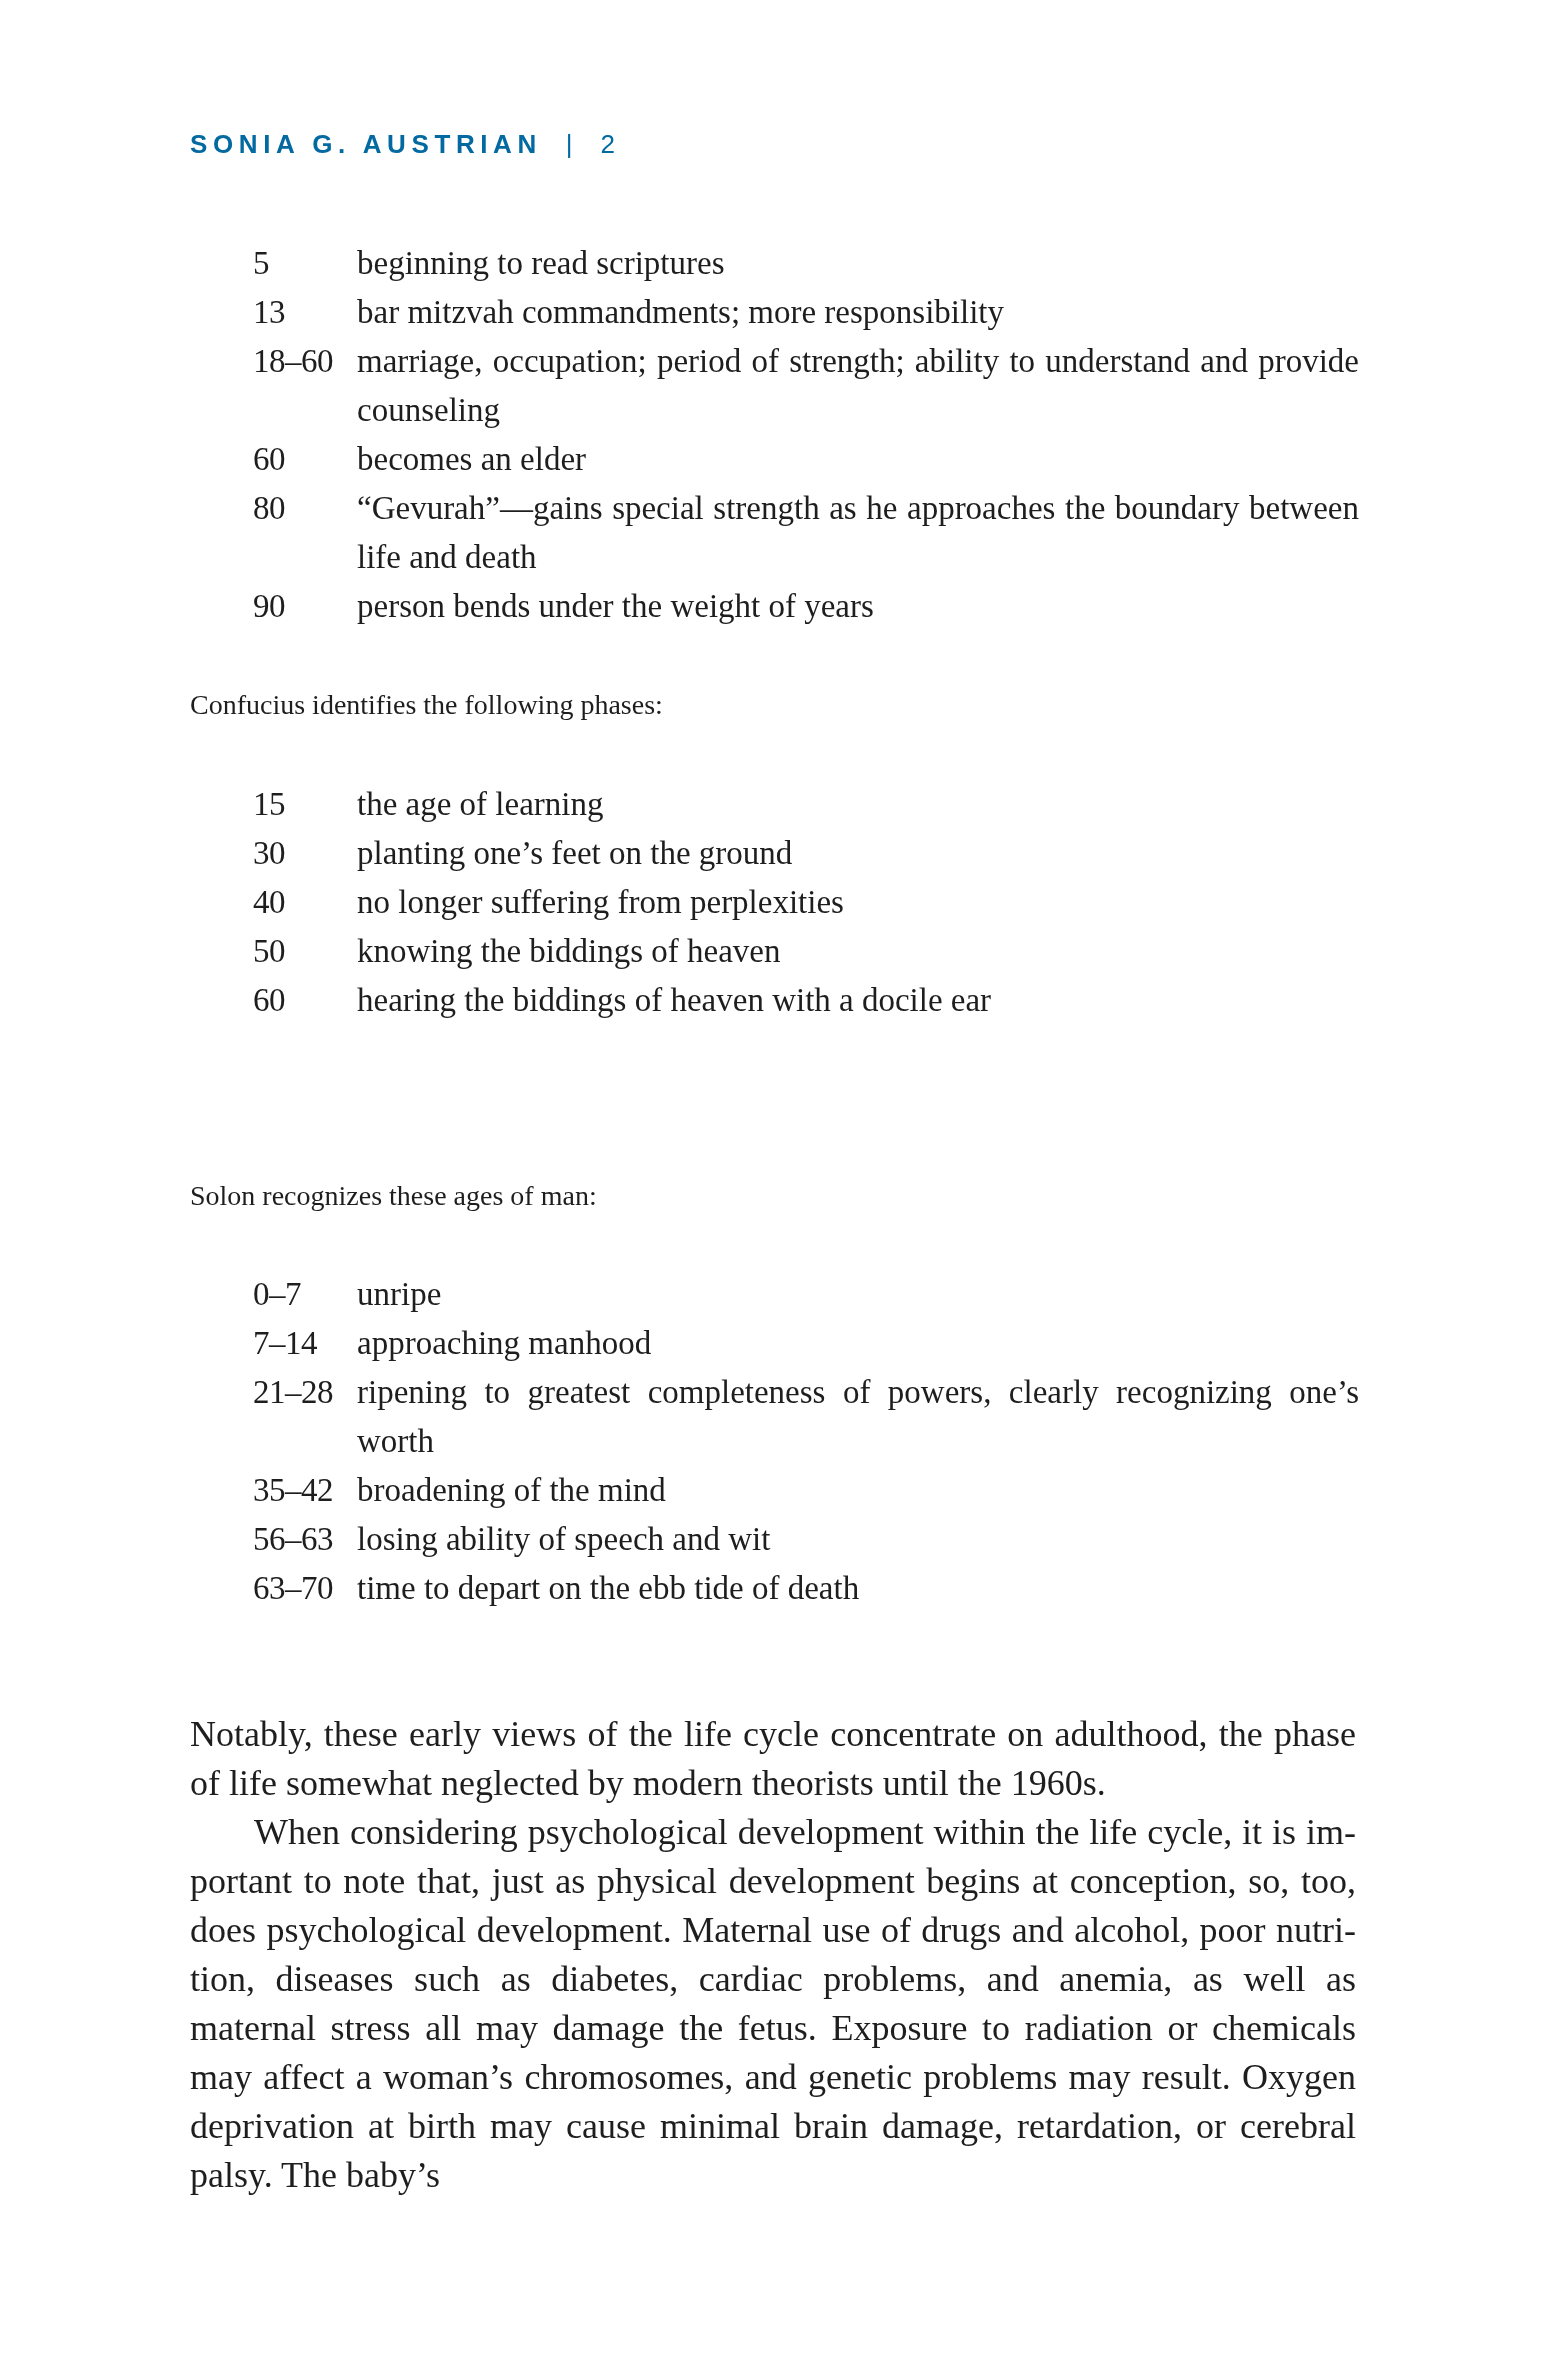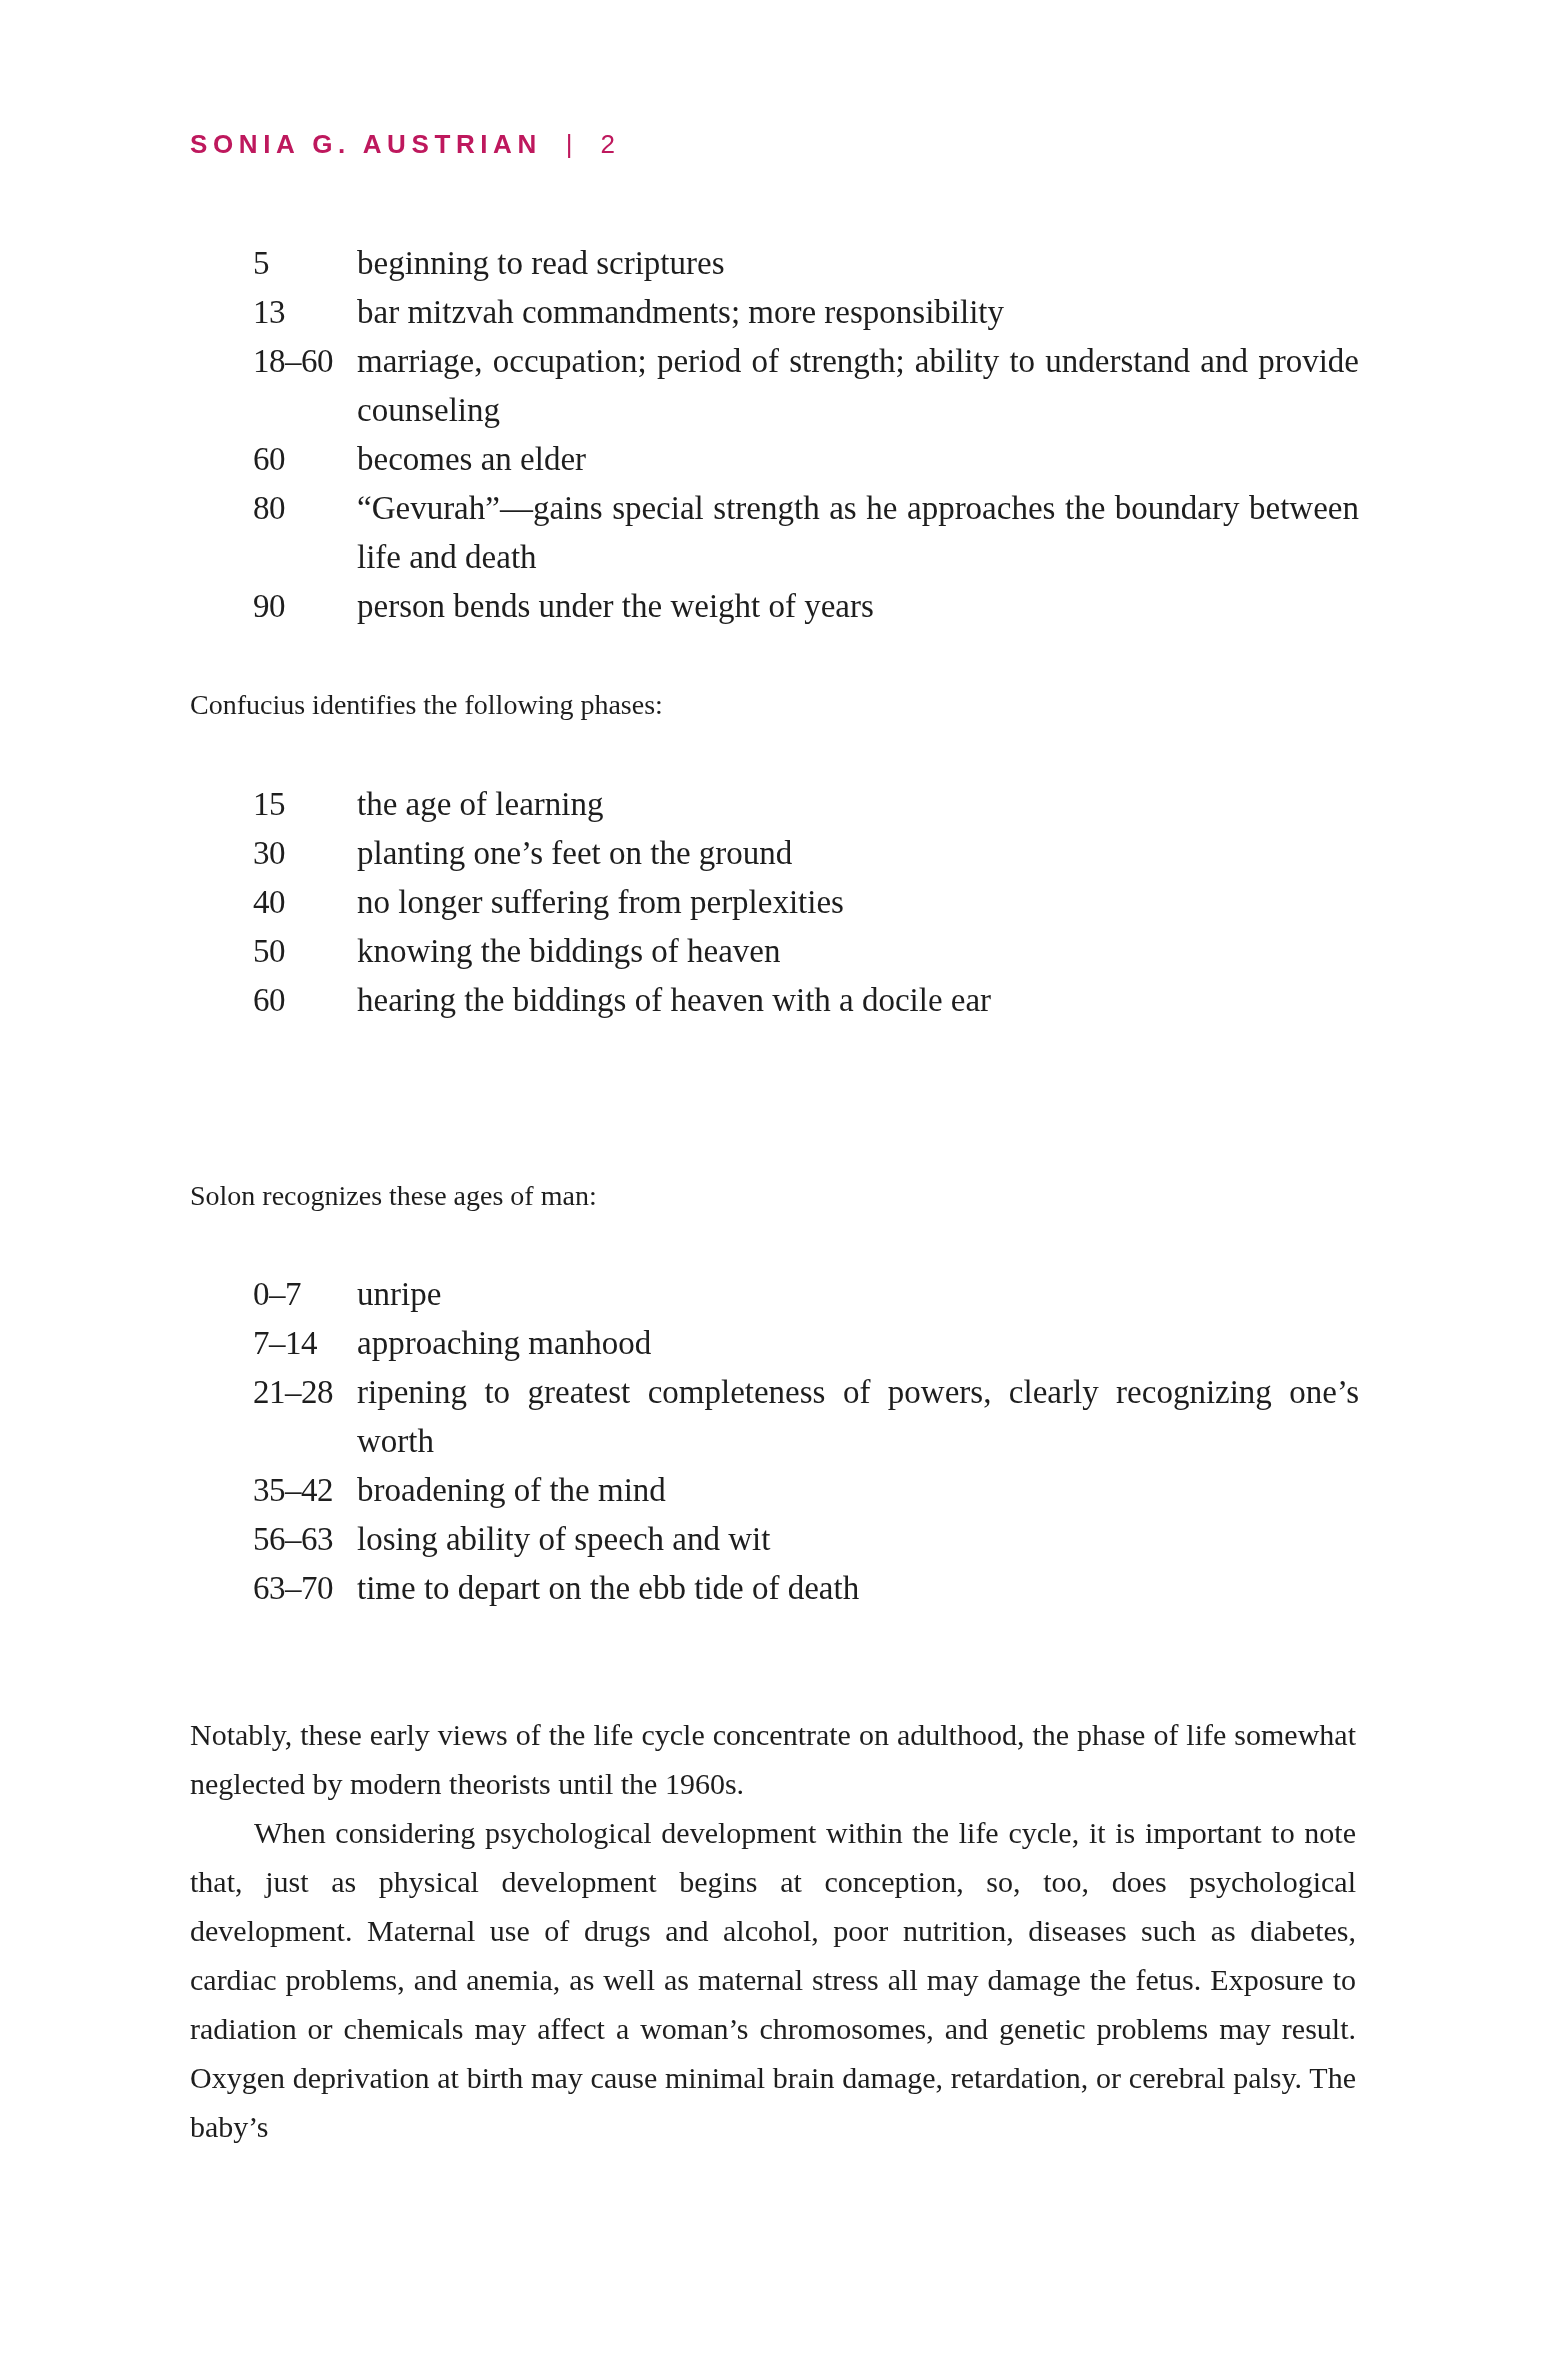--- a/index.html
+++ b/index.html
@@ -4,35 +4,35 @@
   <style>
     html, body { margin: 0; padding: 0; background: #ffffff; }
     body {
       width: 1561px; height: 2357px; position: relative; overflow: hidden;
       color: #1e1e1e;
       font-family: "Liberation Serif", "DejaVu Serif", serif;
     }
     .header {
       position: absolute; left: 190px; top: 129px;
       font-family: "Liberation Sans", "DejaVu Sans", sans-serif;
-      font-size: 26px; letter-spacing: 5.6px; color: #be185d;
+      font-size: 26px; letter-spacing: 5.6px; color: #0369a1;
       display: flex; align-items: center;
     }
     .header .author { font-weight: bold; }
     .header .sep { margin: 0 28px 0 24px; font-weight: normal; letter-spacing: 0; }
     .header .pnum { font-weight: normal; letter-spacing: 0; }
 
     .age-list { position: absolute; left: 253px; width: 1106px; font-size: 33px; line-height: 49px; }
     .age-row { display: flex; }
     .age-row .age { width: 104px; flex: 0 0 104px; letter-spacing: -0.5px; }
     .age-row .desc { flex: 1; text-align: justify; }
 
     .intro { position: absolute; left: 190px; font-size: 28px; line-height: 49px; }
 
-    .body-text { position: absolute; left: 190px; width: 1166px; font-size: 30px; line-height: 49px; text-align: justify; }
+    .body-text { position: absolute; left: 190px; width: 1166px; font-size: 36px; line-height: 49px; text-align: justify; }
     .body-text p { margin: 0; }
     .body-text p.indent { text-indent: 64px; }
 
     #jewish-list { top: 239px; }
     #confucius-intro { top: 680px; }
     #confucius-list { top: 780px; }
     #solon-intro { top: 1171px; }
     #solon-list { top: 1270px; }
     #closing { top: 1710px; }
   </style>

